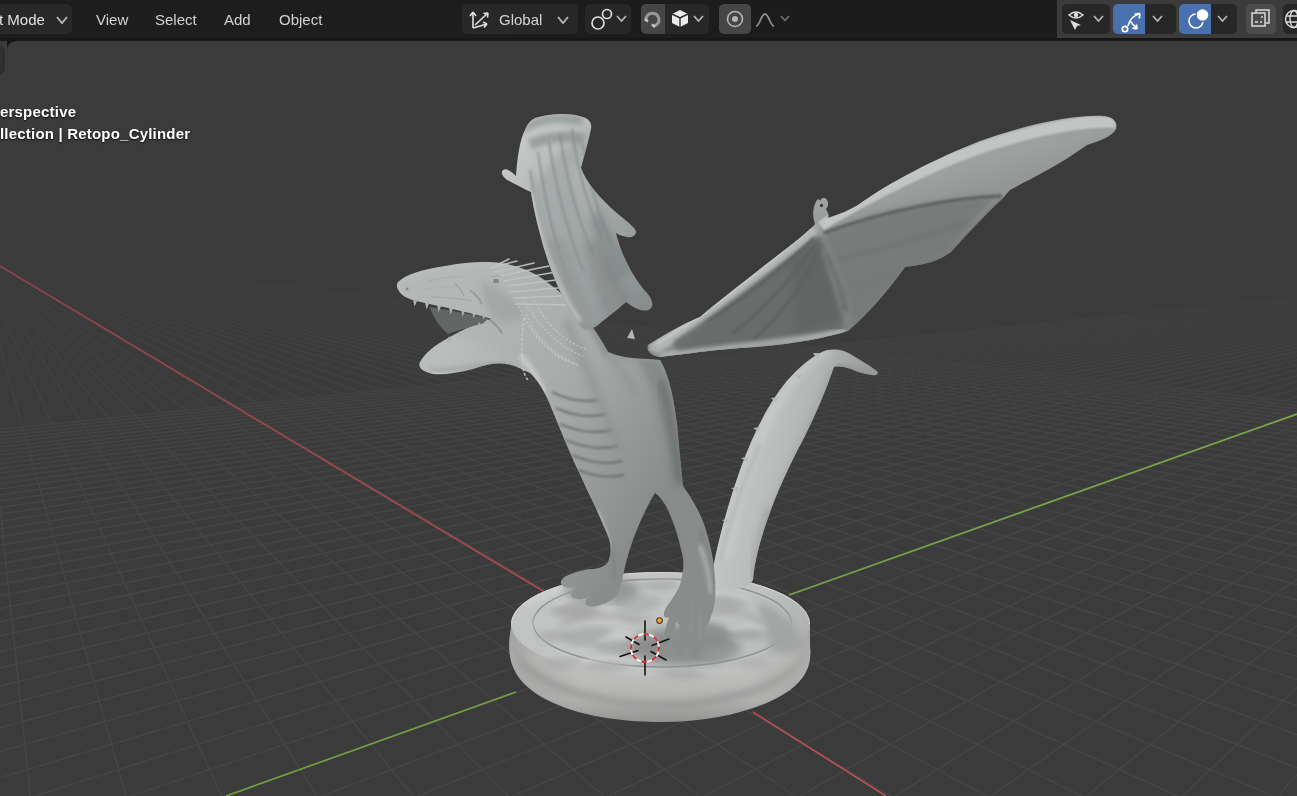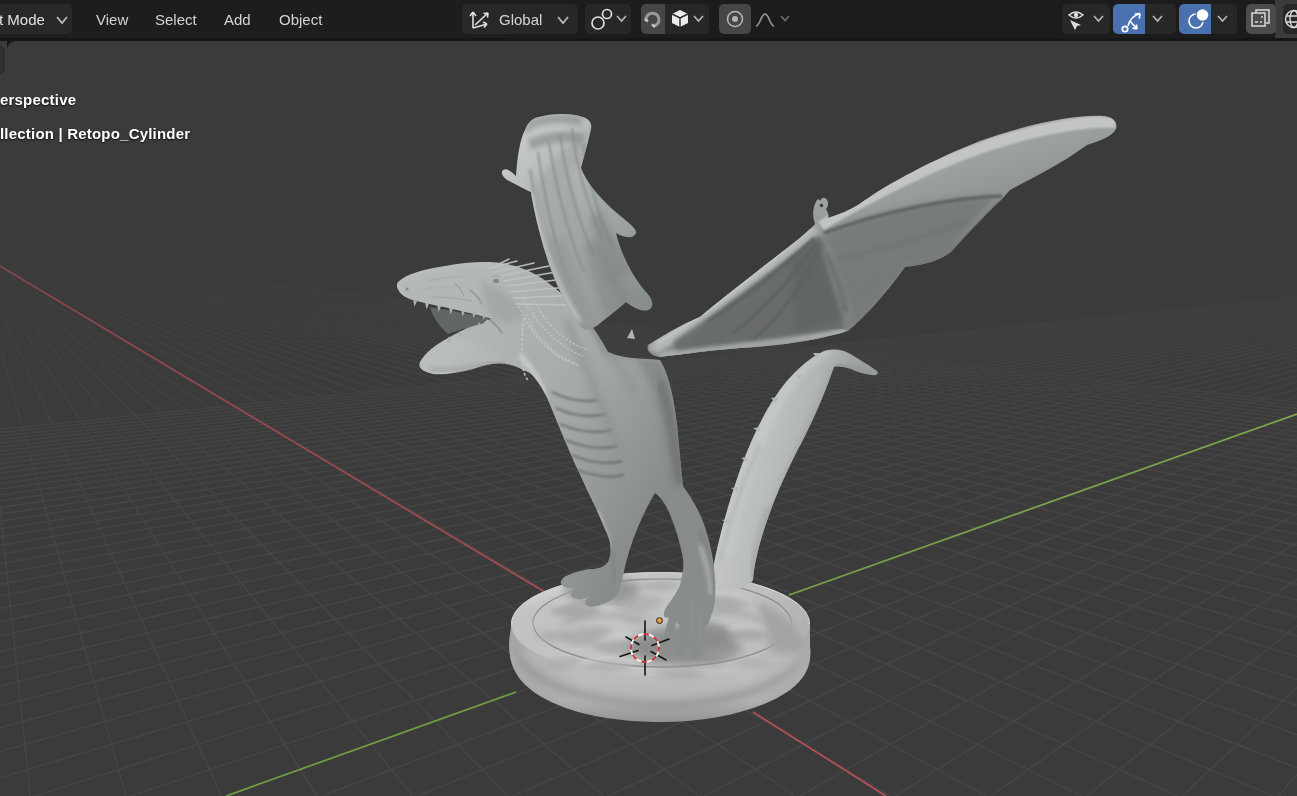--- a/index.html
+++ b/index.html
@@ -1,17 +1,17 @@
 <!DOCTYPE html>
 <html><head><meta charset="utf-8"><style>
 html,body{margin:0;padding:0;width:1297px;height:796px;overflow:hidden;background:#1a1a1a;
 font-family:"Liberation Sans",sans-serif;}
 #stage{position:absolute;left:0;top:0;width:1297px;height:796px;}
 #scene{position:absolute;left:0;top:0;}
-#header{position:absolute;left:0;top:0;width:1275px;height:38px;background:#1d1d1d;z-index:20;opacity:0.999;will-change:transform;}
+#header{position:absolute;left:0;top:0;width:1057px;height:38px;background:#1d1d1d;z-index:20;opacity:0.999;will-change:transform;}
 .ovtext{position:absolute;z-index:15;color:#fff;font-size:15px;font-weight:bold;opacity:0.999;will-change:transform;
 text-shadow:0 1px 2px rgba(0,0,0,0.85);letter-spacing:0.2px;}
 </style></head><body>
 <div id="stage">
 <svg id="scene" width="1297" height="796" viewBox="0 0 1297 796">
 <defs>
 <linearGradient id="redg" x1="0" y1="266" x2="886" y2="796" gradientUnits="userSpaceOnUse">
  <stop offset="0" stop-color="#87464a"></stop>
           <stop offset="0.45" stop-color="#a04a4e"></stop>
           <stop offset="1" stop-color="#ba5056"></stop>
@@ -599,14 +599,14 @@
 <ellipse cx="1294" cy="19" rx="4" ry="8.5"></ellipse>
 <path d="M 1286,16 h 16 M 1286,22 h 16"></path>
 </g>
 </svg>
 </div>
 <div style="position:absolute;left:0;top:38px;width:1297px;height:3px;background:#161616;z-index:5"></div>
 <svg style="position:absolute;left:0;top:38px;z-index:6" width="60" height="140" viewBox="0 0 60 140">
  <path d="M 16,3 a 9,9 0 0 0 -9,9 l 0,-12 Z" fill="#161616"></path>
  <path d="M -9,8 h 8 a 5,5 0 0 1 5,5 v 18 a 5,5 0 0 1 -5,5 h -8 Z" fill="#303030" stroke="#272727" stroke-width="1"></path>
 </svg>
-<div class="ovtext" style="left:0;top:91px;text-align:center;">erspective</div>
+<div class="ovtext" style="left:0;top:103px;text-align:center;">erspective</div>
 <div class="ovtext" style="left:0;top:125px;">llection | Retopo_Cylinder</div>
 </div>
 </body></html>

